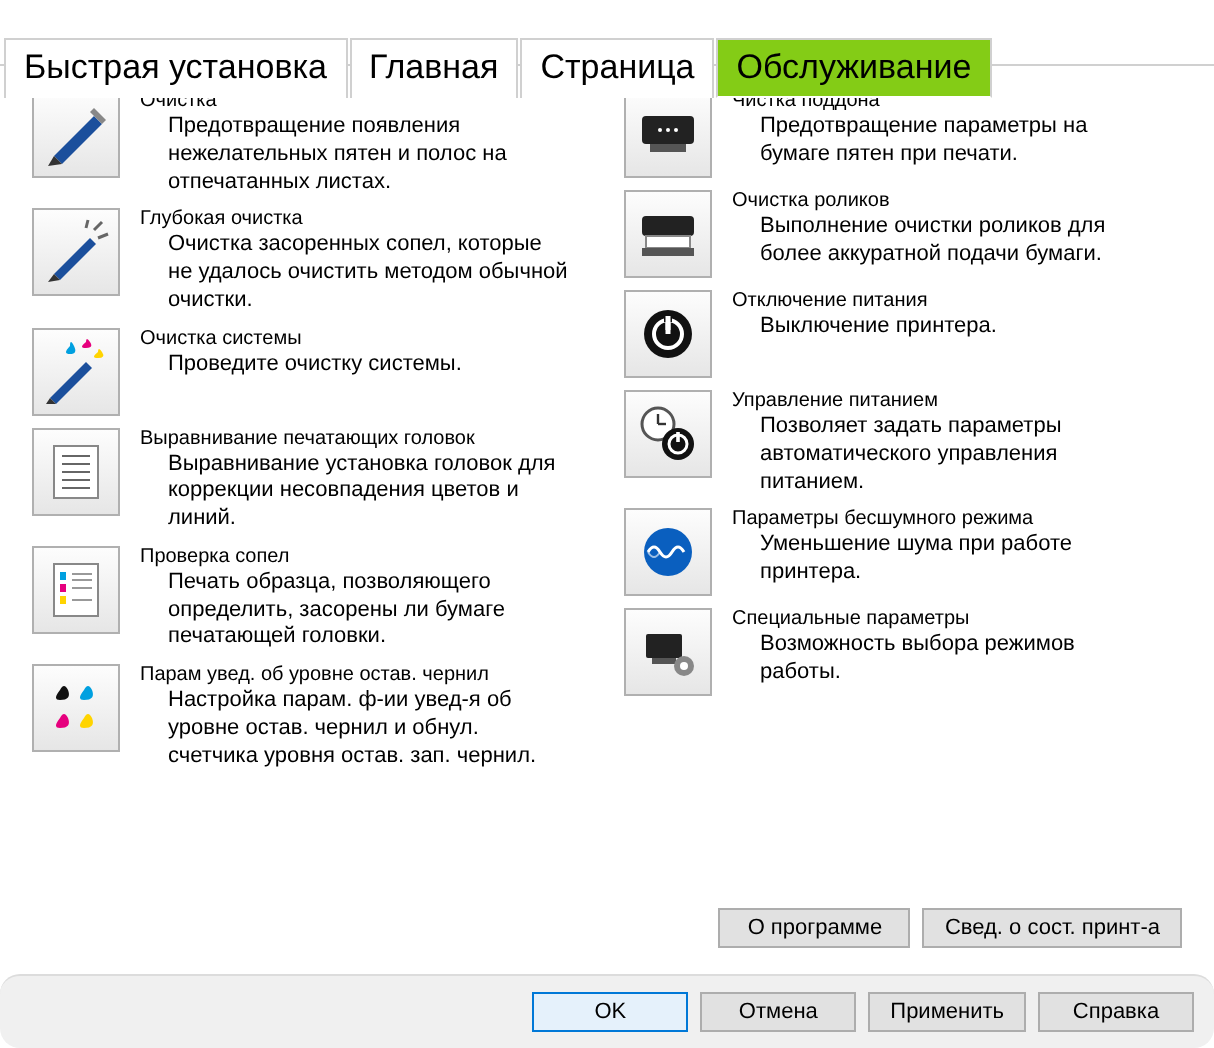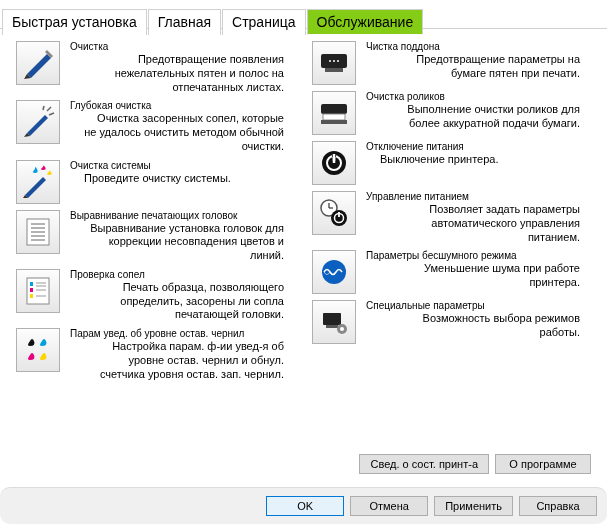--- a/index.html
+++ b/index.html
@@ -19,23 +19,23 @@
     border-bottom: 1px solid #d0d0d0;
     position: relative;
   }
   .tab {
     padding: 4px 9px 4px 9px;
     border: 1px solid #d0d0d0;
     border-bottom: none;
     background: #fff;
     margin-right: 1px;
     position: relative;
-    top: 7px;
+    top: 17px;
     cursor: default;
-    font-size: 14px;
+    font-size: 17px;
   }
   .tab.active {
     background: #84cc16;
     border-bottom: 1px solid #fff;
     z-index: 2;
   }
   .panel {
     padding: 12px 16px 10px 16px;
   }
   .grid {
@@ -69,21 +69,20 @@
   }
   .title {
     font-size: 10px;
     margin-bottom: 1px;
   }
   .desc {
     font-size: 11px;
     line-height: 1.25;
     padding-left: 14px;
     color: #000;
-    text-align: right;
   }
   .mid-buttons {
     position: absolute;
     right: 16px;
     bottom: 50px;
     display: flex;
     gap: 6px;
   }
   .footer {
     position: absolute;
@@ -198,21 +197,21 @@
             <rect x="9" y="14" width="3" height="4" fill="#e6007e"></rect>
             <rect x="9" y="20" width="3" height="4" fill="#ffd400"></rect>
             <line x1="15" y1="9" x2="25" y2="9" stroke="#999"></line>
             <line x1="15" y1="12" x2="25" y2="12" stroke="#999"></line>
             <line x1="15" y1="16" x2="25" y2="16" stroke="#999"></line>
             <line x1="15" y1="22" x2="25" y2="22" stroke="#999"></line>
           </svg>
         </div>
         <div class="text-block">
           <div class="title">Проверка сопел</div>
-          <div class="desc">Печать образца, позволяющего определить, засорены ли сопла печатающей головки.</div>
+          <div class="desc">Печать образца, позволяющего определить, засорены ли бумаге печатающей головки.</div>
         </div>
       </div>
 
       <div class="item">
         <div class="icon-btn">
           <svg width="34" height="34" viewBox="0 0 34 34">
             <path d="M9 8 Q11 4 13 8 Q15 13 9 13 Q5 13 9 8" fill="#111"></path>
             <path d="M21 8 Q23 4 25 8 Q27 13 21 13 Q17 13 21 8" fill="#00a0e0"></path>
             <path d="M9 22 Q11 18 13 22 Q15 27 9 27 Q5 27 9 22" fill="#e6007e"></path>
             <path d="M21 22 Q23 18 25 22 Q27 27 21 27 Q17 27 21 22" fill="#ffd400"></path>
@@ -318,22 +317,22 @@
           <div class="title">Специальные параметры</div>
           <div class="desc">Возможность выбора режимов работы.</div>
         </div>
       </div>
 
     </div>
   </div>
 </div>
 
 <div class="mid-buttons">
+  <div class="btn" style="min-width:96px">О программе</div>
   <div class="btn wide">Свед. о сост. принт-а</div>
-  <div class="btn" style="min-width:96px">О программе</div>
 </div>
 
 <div class="footer">
   <div class="btn default">OK</div>
   <div class="btn">Отмена</div>
   <div class="btn">Применить</div>
   <div class="btn">Справка</div>
 </div>
 
 </body></html>

